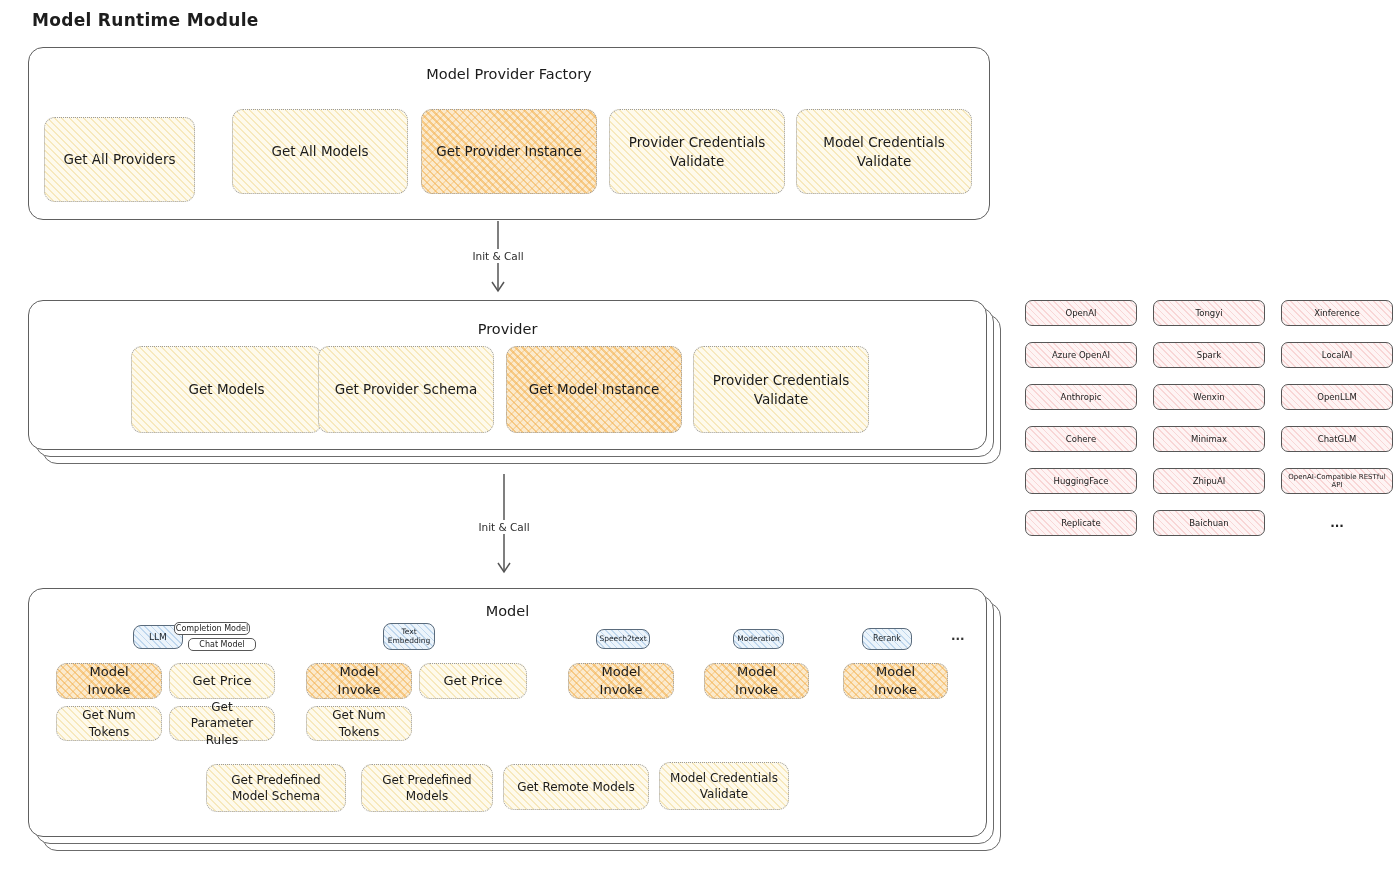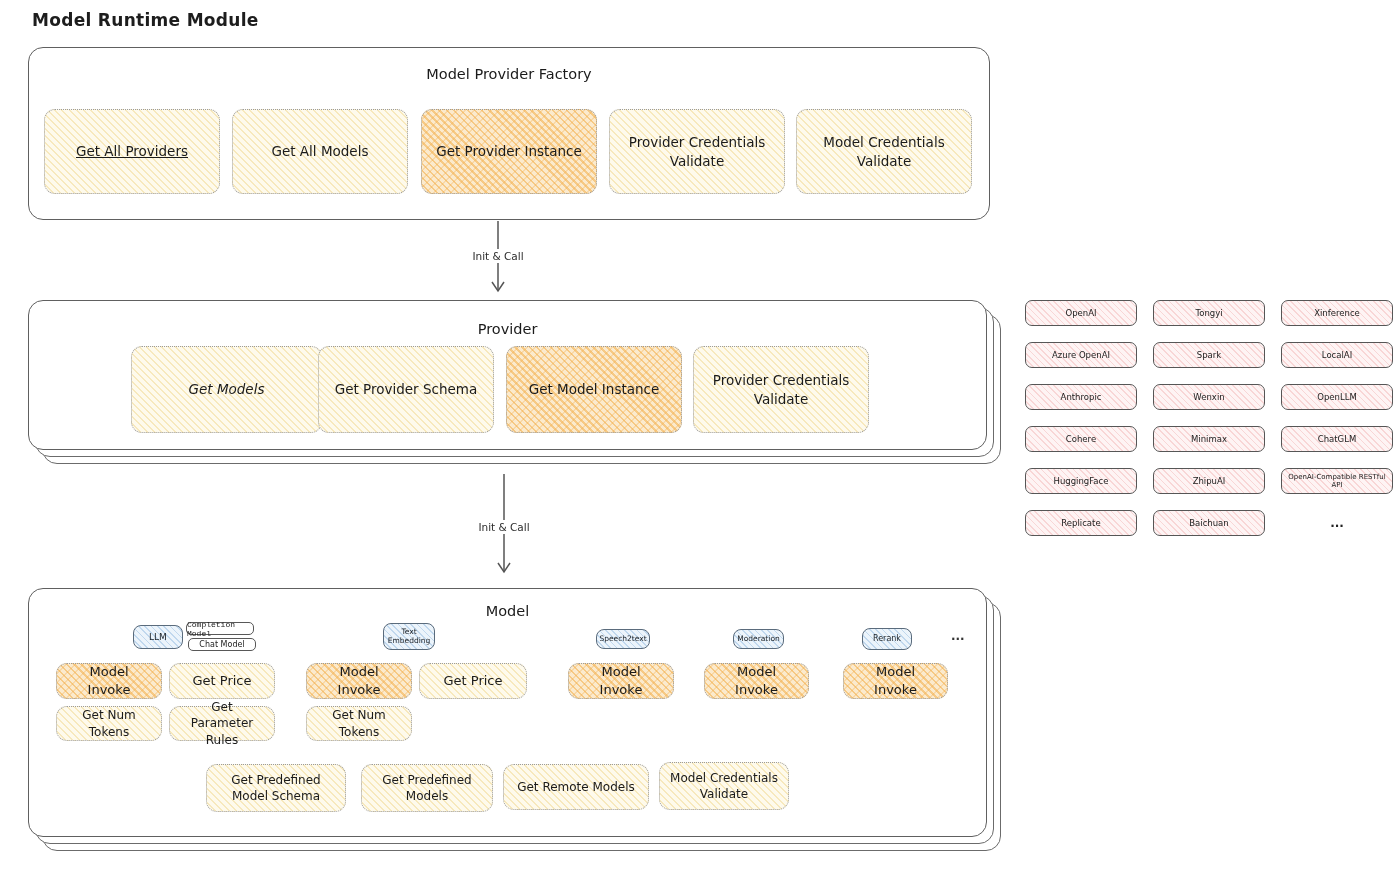--- a/index.html
+++ b/index.html
@@ -44,40 +44,40 @@
 </style>
 </head>
 <body>
 
 <div id="canvas">
 
   <div class="page-title">Model Runtime Module</div>
 
   <div class="bigbox" style="left:28px;top:47px;width:960px;height:171px;">
     <div class="box-title" style="top:18px;">Model Provider Factory</div>
-    <div class="btn fill-yellow" style="left:15px;top:61px;width:176px;height:85px;text-decoration:underline;">Get All Providers</div>
+    <div class="btn fill-yellow" style="left:15px;top:69px;width:151px;height:85px;">Get All Providers</div>
     <div class="btn fill-yellow" style="left:203px;top:61px;width:176px;height:85px;">Get All Models</div>
     <div class="btn fill-orange" style="left:392px;top:61px;width:176px;height:85px;">Get Provider Instance</div>
     <div class="btn fill-yellow" style="left:580px;top:61px;width:176px;height:85px;">Provider Credentials Validate</div>
     <div class="btn fill-yellow" style="left:767px;top:61px;width:176px;height:85px;">Model Credentials Validate</div>
   </div>
 
   <div class="arrow" style="left:489px;top:221px;">
     <svg width="18" height="78">
       <line x1="9" y1="0" x2="9" y2="70" stroke="#555" stroke-width="1.5"></line>
       <polyline points="3,61 9,70 15,61" fill="none" stroke="#555" stroke-width="1.5"></polyline>
     </svg>
   </div>
   <div class="arrow-label" style="left:498px;top:249px;">Init &amp; Call</div>
 
   <div class="layer" style="left:42px;top:314px;width:957px;height:148px;"></div>
   <div class="layer" style="left:35px;top:307px;width:957px;height:148px;"></div>
   <div class="bigbox" style="left:28px;top:300px;width:957px;height:148px;">
     <div class="box-title" style="top:20px;">Provider</div>
-    <div class="btn fill-yellow" style="left:102px;top:45px;width:191px;height:87px;font-style:italic;">Get Models</div>
+    <div class="btn fill-yellow" style="left:102px;top:45px;width:191px;height:87px;">Get Models</div>
     <div class="btn fill-yellow" style="left:289px;top:45px;width:176px;height:87px;text-align:center;">Get Provider Schema</div>
     <div class="btn fill-orange" style="left:477px;top:45px;width:176px;height:87px;">Get Model Instance</div>
     <div class="btn fill-yellow" style="left:664px;top:45px;width:176px;height:87px;">Provider Credentials Validate</div>
   </div>
 
   <div class="chip-grid">
     <div class="chip">OpenAI</div>
     <div class="chip">Tongyi</div>
     <div class="chip">Xinference</div>
     <div class="chip">Azure OpenAI</div>
@@ -104,21 +104,21 @@
     </svg>
   </div>
   <div class="arrow-label" style="left:504px;top:520px;">Init &amp; Call</div>
 
   <div class="layer" style="left:42px;top:602px;width:957px;height:247px;"></div>
   <div class="layer" style="left:35px;top:595px;width:957px;height:247px;"></div>
   <div class="bigbox" style="left:28px;top:588px;width:957px;height:247px;">
     <div class="box-title" style="top:14px;">Model</div>
 
     <div class="tab" style="left:104px;top:36px;width:50px;height:24px;">LLM</div>
-    <div class="subtab" style="left:157px;top:33px;width:68px;height:13px;font-family:Liberation Mono, monospace;">Completion Model</div>
+    <div class="subtab" style="left:145px;top:33px;width:76px;height:13px;">Completion Model</div>
     <div class="subtab" style="left:159px;top:49px;width:68px;height:13px;">Chat Model</div>
     <div class="tab" style="left:354px;top:34px;width:52px;height:27px;font-size:7.5px;">Text Embedding</div>
     <div class="tab" style="left:567px;top:40px;width:54px;height:20px;font-size:7.5px;">Speech2text</div>
     <div class="tab" style="left:704px;top:40px;width:51px;height:20px;font-size:7.5px;">Moderation</div>
     <div class="tab" style="left:833px;top:39px;width:50px;height:22px;font-size:8px;">Rerank</div>
     <div class="ellipsis" style="left:922px;top:40px;">...</div>
 
     <div class="btn fill-orange" style="left:27px;top:74px;width:106px;height:36px;font-size:13px;">Model Invoke</div>
     <div class="btn fill-yellow" style="left:140px;top:74px;width:106px;height:36px;font-size:13px;">Get Price</div>
     <div class="btn fill-yellow" style="left:27px;top:117px;width:106px;height:35px;font-size:12px;">Get Num Tokens</div>

